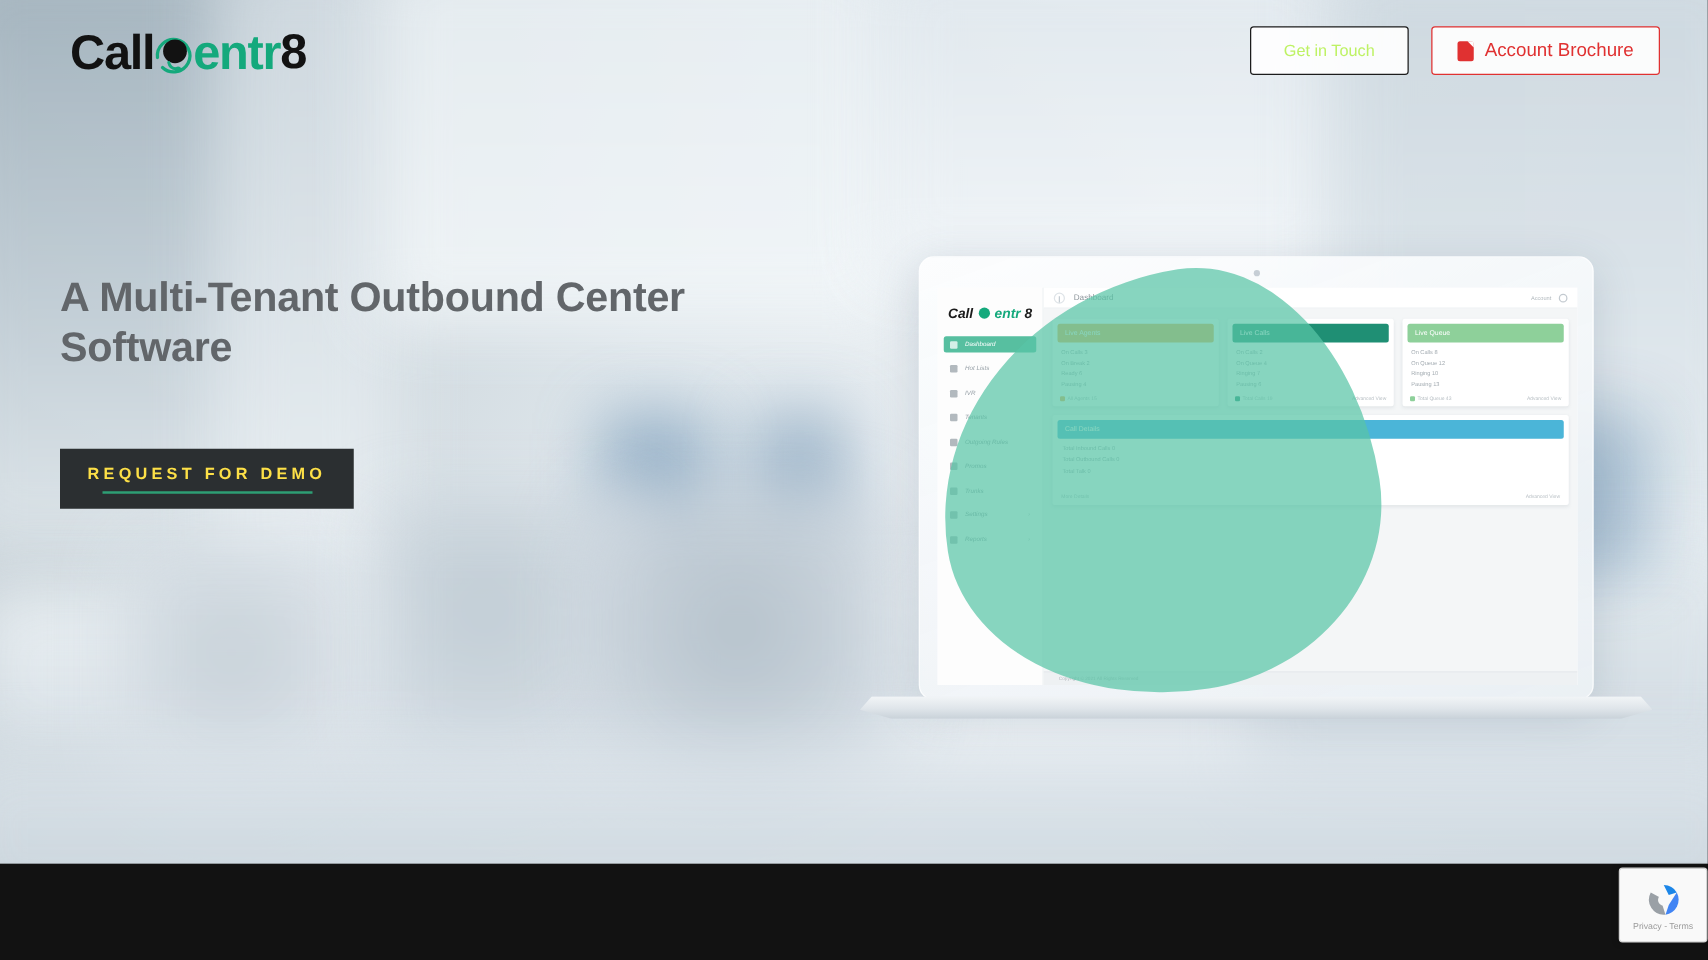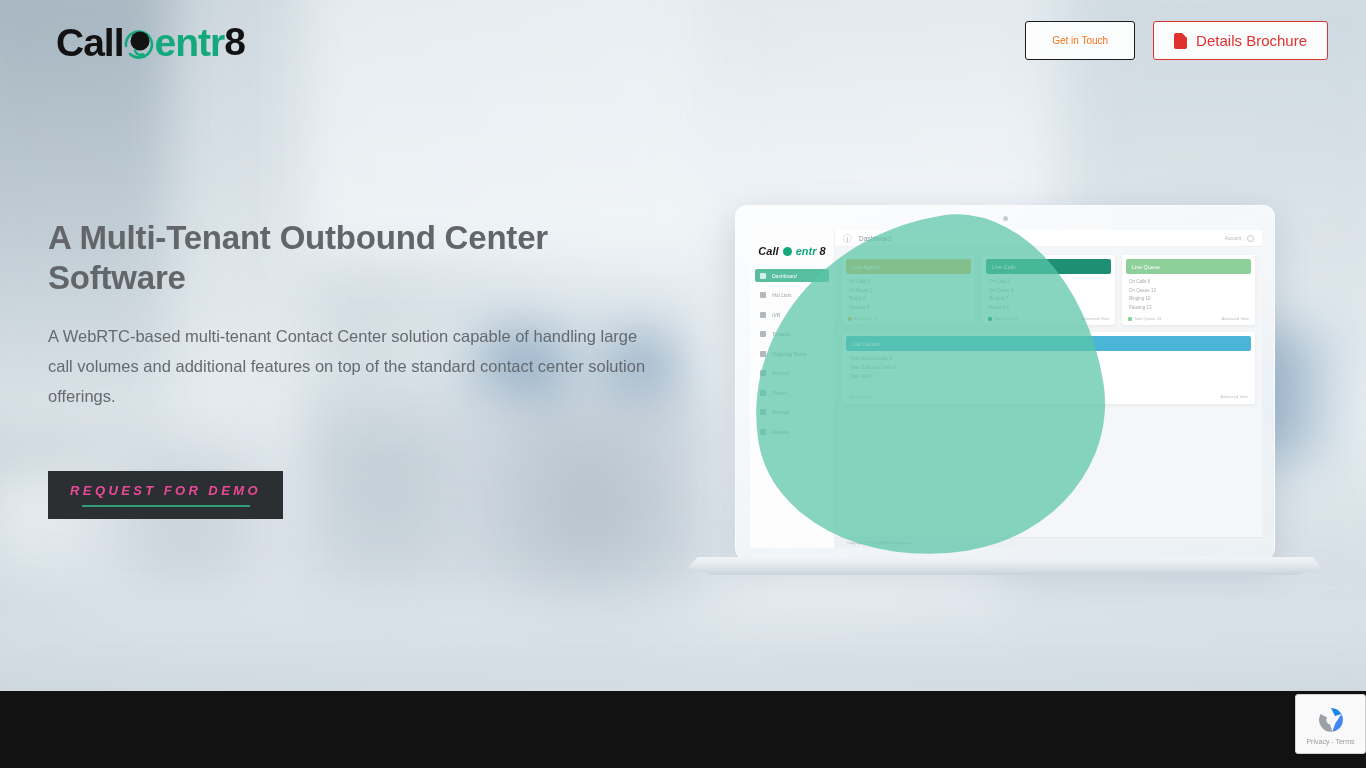--- a/index.html
+++ b/index.html
@@ -59,21 +59,21 @@
   .logo-call { color:#121212; }
   .logo-entr { color:#14a97c; }
   .logo-mark { position:relative; display:inline-block; width:36px; height:38px;
     vertical-align:middle; margin:0 -2px 0 -3px; }
   .logo-mark svg { position:absolute; left:0; top:2px; }
   .logo-eight { color:#121212; font-size:39px; font-weight:bold; }
 
   .topbtns { position:absolute; right:38px; top:21px; display:flex; gap:18px; }
   .btn-outline {
     border:1px solid #1c1c1c; background:rgba(255,255,255,.9);
-    color:#f97316; font-size:10px; border-radius:3px;
+    color:#bef264; font-size:13px; border-radius:3px;
     padding:0 26px; height:39px; line-height:37px; cursor:pointer;
     white-space:nowrap;
   }
   .btn-brochure {
     border:1px solid #e03131; background:rgba(255,255,255,.9);
     color:#e03131; font-size:15px; border-radius:3px;
     padding:0 20px; height:39px; cursor:pointer; white-space:nowrap;
     display:flex; align-items:center; gap:9px;
   }
   .pdf-ico { width:13px; height:16px; background:#e03131; border-radius:2px;
@@ -86,22 +86,22 @@
   #herotext { position:absolute; left:48px; top:218px; width:620px; z-index:20; }
   #headline { font-size:33px; font-weight:bold; color:#62666a;
     line-height:1.22; letter-spacing:-.2px; }
   #subcopy { margin-top:22px; font-size:16.5px; color:#646a70;
     line-height:1.83; max-width:600px; }
   #demo-btn {
     margin-top:60px; width:235px; height:48px; background:#2b2f31;
     display:flex; flex-direction:column; align-items:center;
     justify-content:center; cursor:pointer;
   }
-  #demo-btn .lbl { color:#ec4899; font-size:13px; font-weight:bold;
-    letter-spacing:3.4px;font-style:italic; }
+  #demo-btn .lbl { color:#fde047; font-size:13px; font-weight:bold;
+    letter-spacing:3.4px; }
   #demo-btn .ul { width:168px; height:2px; background:#2e9e74; margin-top:7px; }
 
   
   #laptop { position:absolute; left:688px; top:205px; width:634px; height:380px; z-index:15; }
   #lid {
     position:absolute; left:47px; top:0; width:540px; height:355px;
     background: linear-gradient(160deg,rgba(252,253,254,.96),rgba(236,241,245,.92));
     border-radius:12px; border:1px solid rgba(255,255,255,.7);
     box-shadow:0 10px 34px rgba(90,110,130,.22);
     padding:26px 14px 10px 14px;
@@ -224,28 +224,27 @@
       </svg>
     </span>
     <span class="logo-text logo-entr">entr</span>
     <span class="logo-eight">8</span>
   </div>
 
   <div class="topbtns">
     <button class="btn-outline">Get in Touch</button>
     <button class="btn-brochure">
       <span class="pdf-ico"></span>
-      <span>Details Brochure</span>
+      <span>Account Brochure</span>
     </button>
   </div>
 </div>
 
 <div id="herotext">
   <h1 id="headline">A Multi-Tenant Outbound Center Software</h1>
-  <p id="subcopy">A WebRTC-based multi-tenant Contact Center solution capable of handling large call volumes and additional features on top of the standard contact center solution offerings.</p>
   <div id="demo-btn">
     <span class="lbl">REQUEST FOR DEMO</span>
     <span class="ul"></span>
   </div>
 </div>
 
 <div id="laptop">
   <div id="lid">
     <div id="notch"></div>
 

